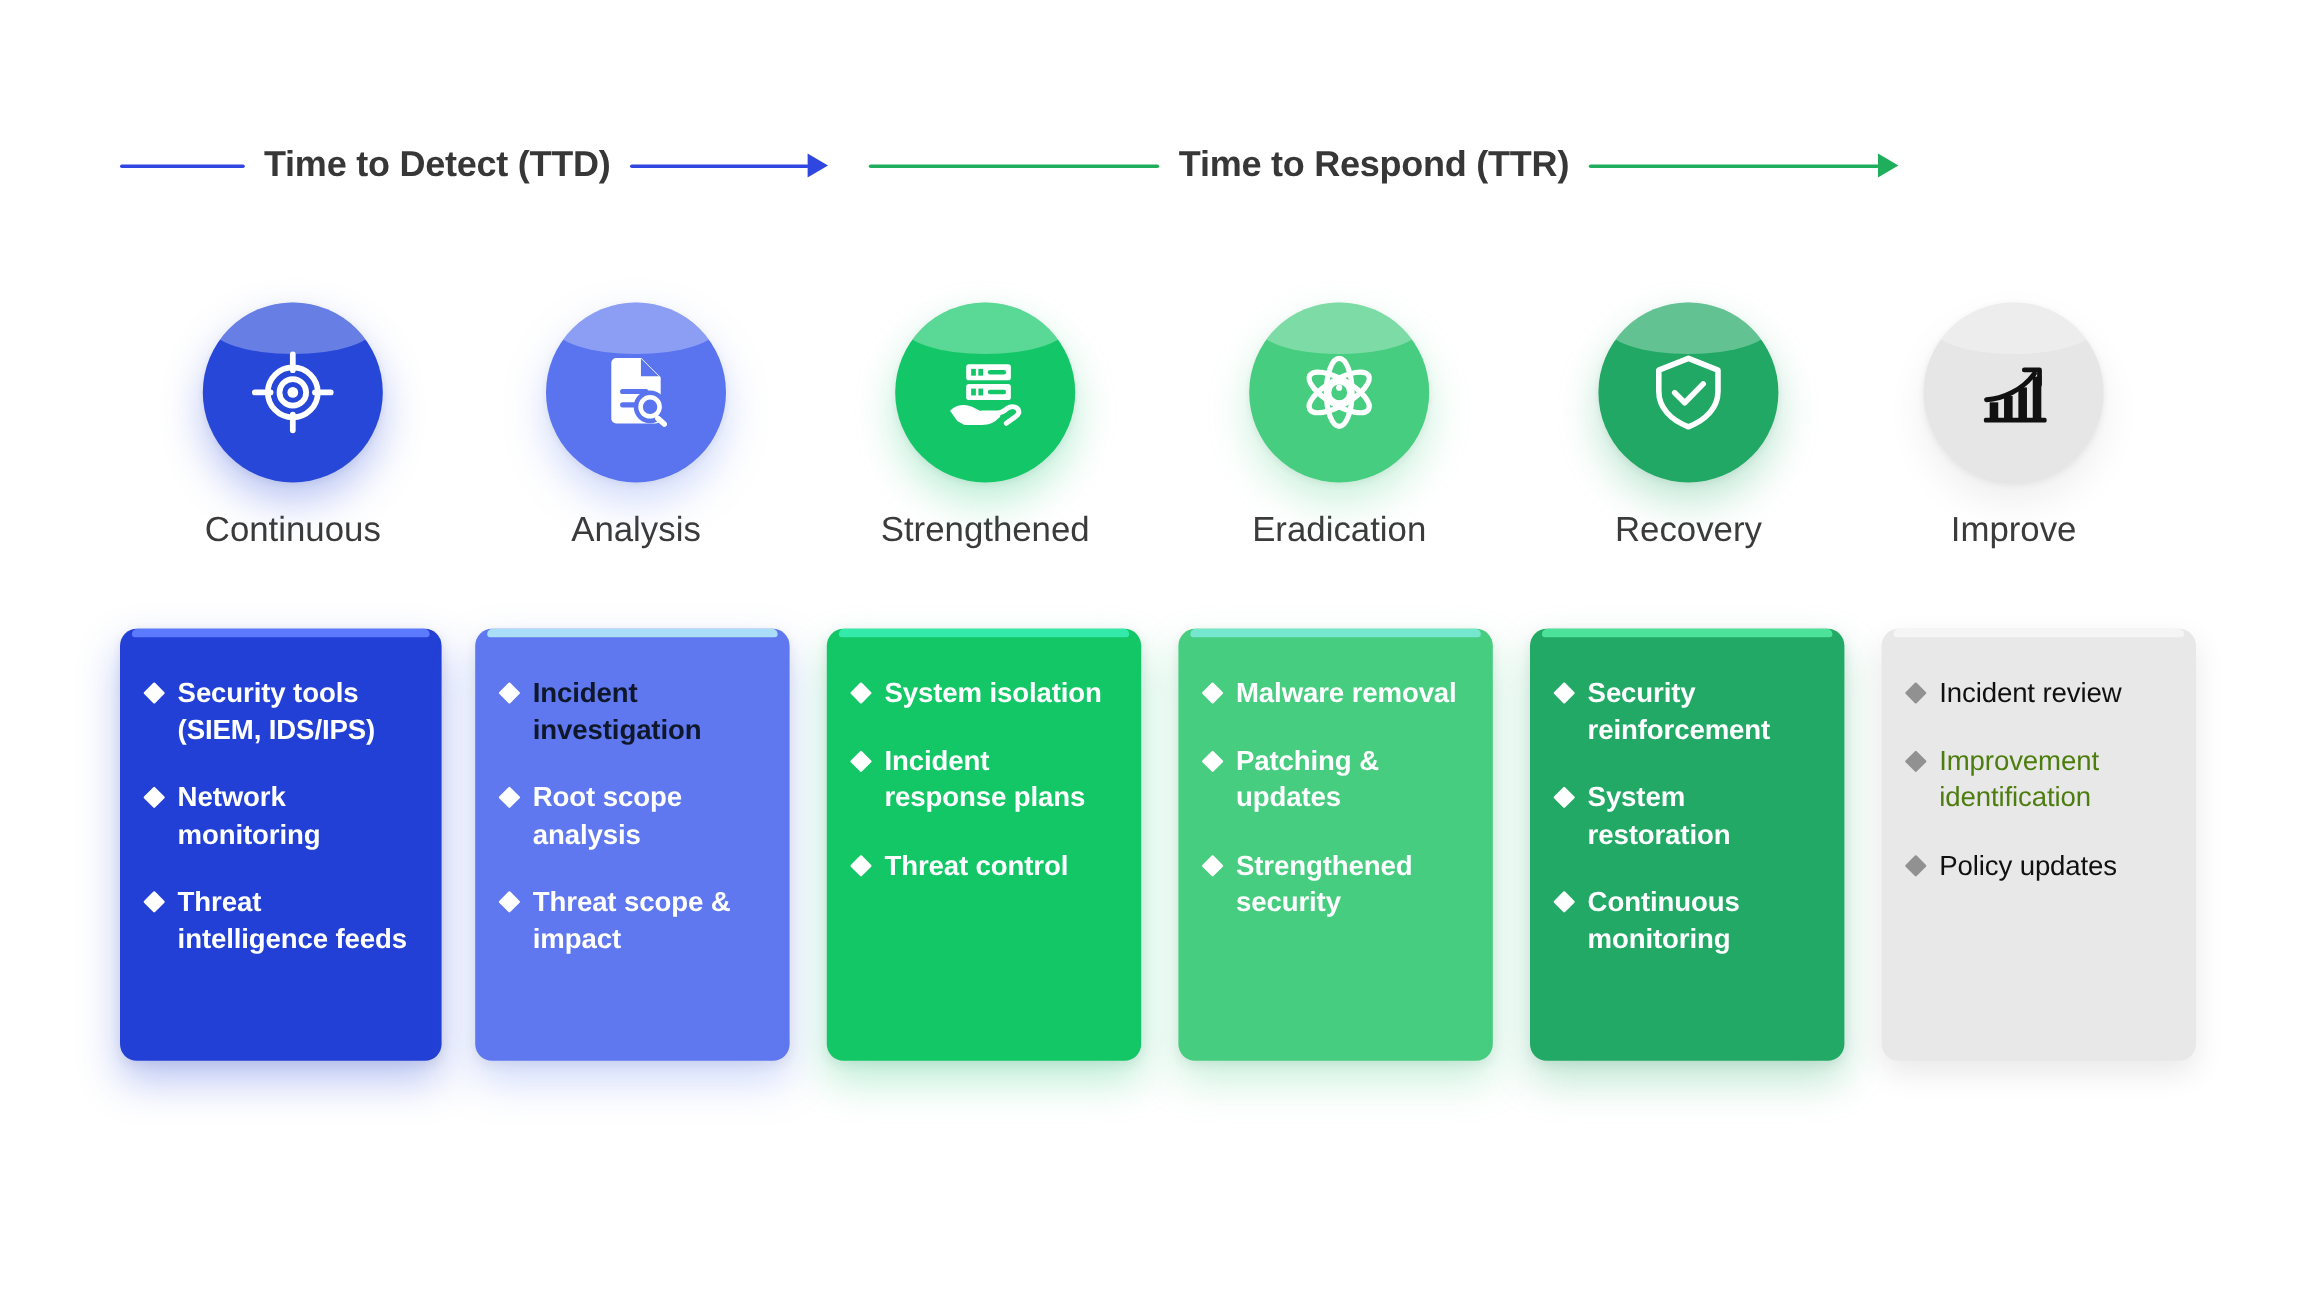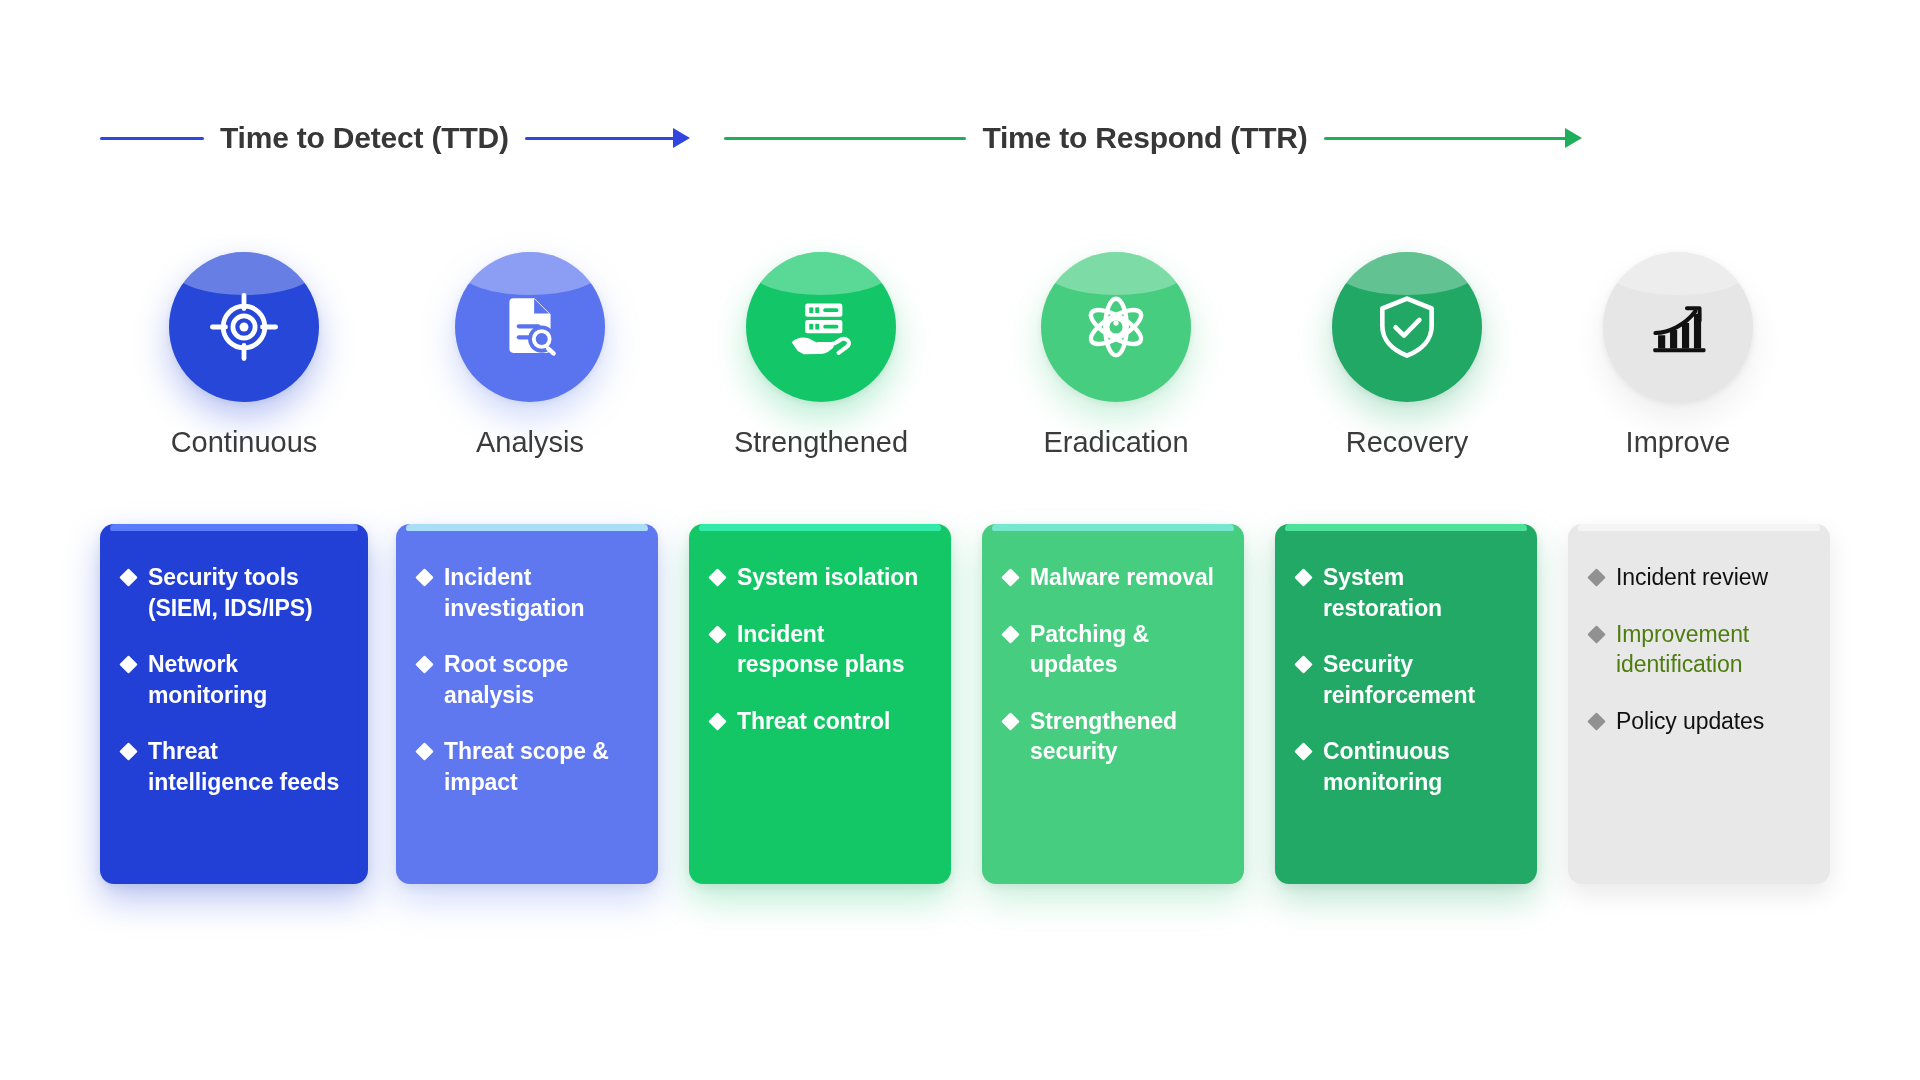--- a/index.html
+++ b/index.html
@@ -310,21 +310,21 @@
             <span class="dia" style="background: rgb(255, 255, 255);"></span>
             <span class="btext" style="color: rgb(255, 255, 255);">Threat intelligence feeds</span>
           </li>
         </ul>
       </div>
       <div class="card" style="width: 262px; background: rgb(95, 119, 239); margin-left: 28px; box-shadow: rgba(118, 146, 243, 0.34) 0px 16px 34px, rgba(0, 0, 0, 0.08) 0px 3px 10px; --rim: #aee3f7;">
         <span style="position:absolute;top:0;left:10px;right:10px;height:7px;border-radius:14px 14px 8px 8px;background:#aee3f7;opacity:.95;"></span>
         <ul class="bullets">
           <li class="bullet">
             <span class="dia" style="background: rgb(255, 255, 255);"></span>
-            <span class="btext" style="color: #ffffff;">Incident investigation</span>
+            <span class="btext" style="color: #0f172a;">Incident investigation</span>
           </li>
           <li class="bullet">
             <span class="dia" style="background: rgb(255, 255, 255);"></span>
             <span class="btext" style="color: rgb(255, 255, 255);">Root scope analysis</span>
           </li>
           <li class="bullet">
             <span class="dia" style="background: rgb(255, 255, 255);"></span>
             <span class="btext" style="color: rgb(255, 255, 255);">Threat scope &amp; impact</span>
           </li>
         </ul>
@@ -361,25 +361,25 @@
             <span class="dia" style="background: rgb(255, 255, 255);"></span>
             <span class="btext" style="color: rgb(255, 255, 255);">Strengthened security</span>
           </li>
         </ul>
       </div>
       <div class="card" style="width: 262px; background: rgb(33, 169, 101); margin-left: 31px; box-shadow: rgba(40, 175, 110, 0.3) 0px 16px 34px, rgba(0, 0, 0, 0.08) 0px 3px 10px; --rim: #4fe59c;">
         <span style="position:absolute;top:0;left:10px;right:10px;height:7px;border-radius:14px 14px 8px 8px;background:#4fe59c;opacity:.95;"></span>
         <ul class="bullets">
           <li class="bullet">
             <span class="dia" style="background: rgb(255, 255, 255);"></span>
+            <span class="btext" style="color: rgb(255, 255, 255);">Security reinforcement</span>
+          </li>
+          <li class="bullet">
+            <span class="dia" style="background: rgb(255, 255, 255);"></span>
             <span class="btext" style="color: rgb(255, 255, 255);">System restoration</span>
-          </li>
-          <li class="bullet">
-            <span class="dia" style="background: rgb(255, 255, 255);"></span>
-            <span class="btext" style="color: rgb(255, 255, 255);">Security reinforcement</span>
           </li>
           <li class="bullet">
             <span class="dia" style="background: rgb(255, 255, 255);"></span>
             <span class="btext" style="color: rgb(255, 255, 255);">Continuous monitoring</span>
           </li>
         </ul>
       </div>
       <div class="card gray" style="width: 262px; background: rgb(232, 232, 232); margin-left: 31px; box-shadow: rgba(0, 0, 0, 0.09) 0px 10px 26px; --rim: #f6f6f6;">
         <span style="position:absolute;top:0;left:10px;right:10px;height:7px;border-radius:14px 14px 8px 8px;background:#f6f6f6;opacity:.95;"></span>
         <ul class="bullets">

